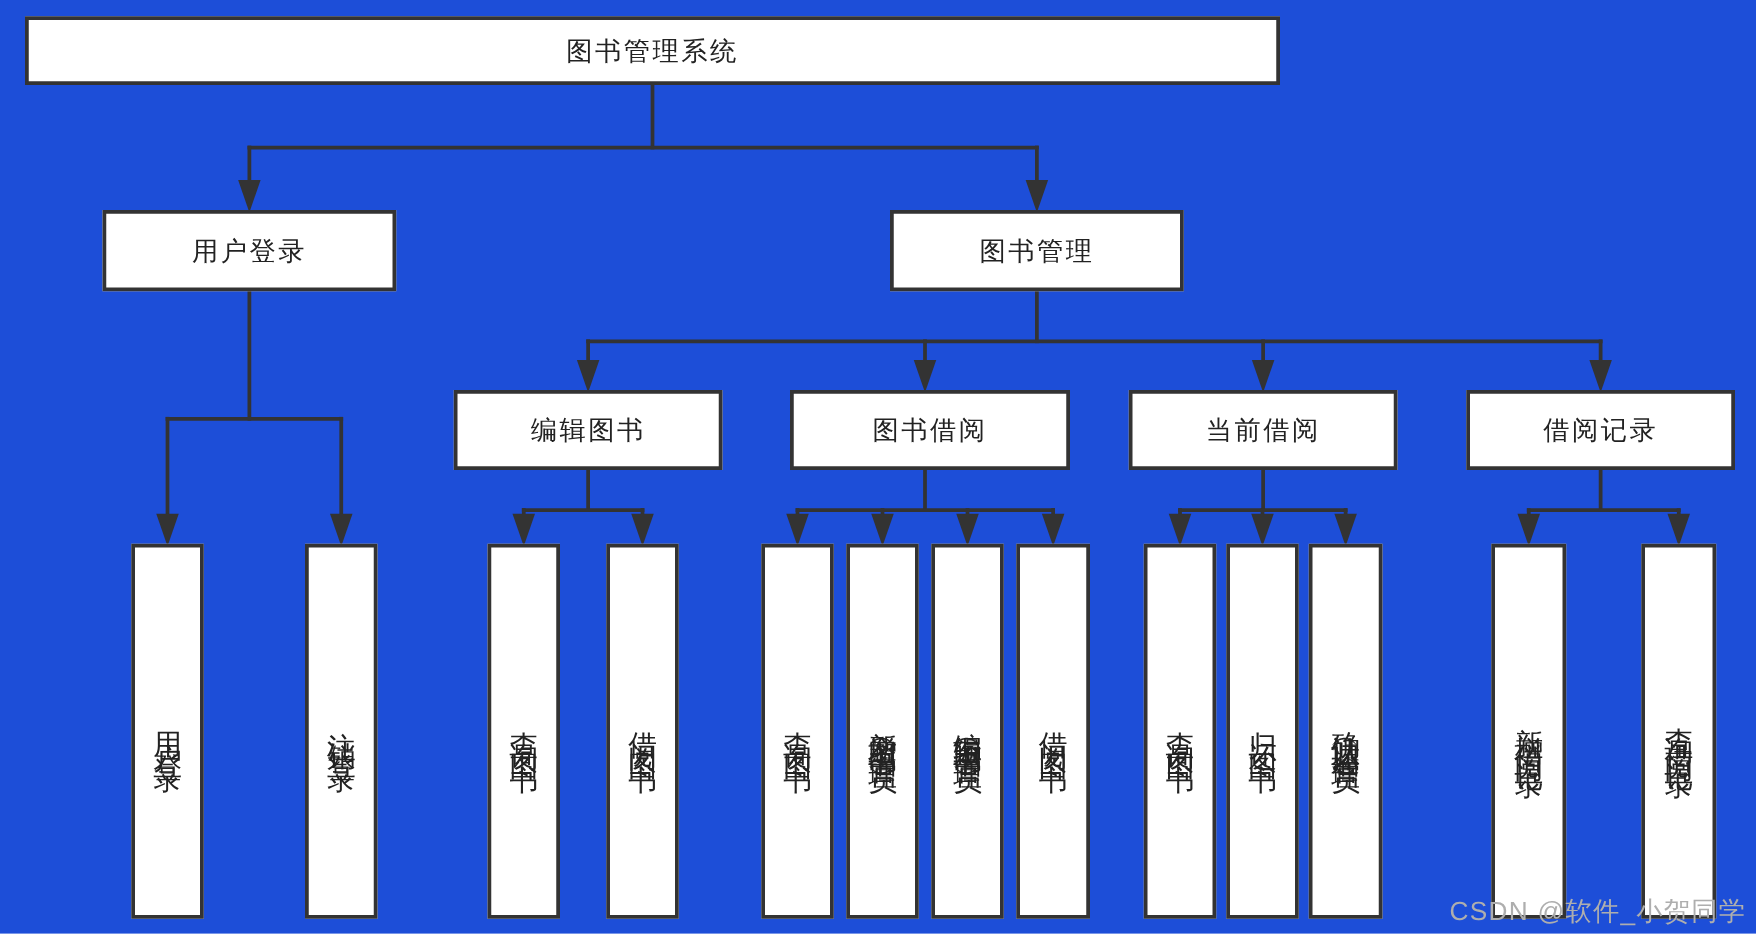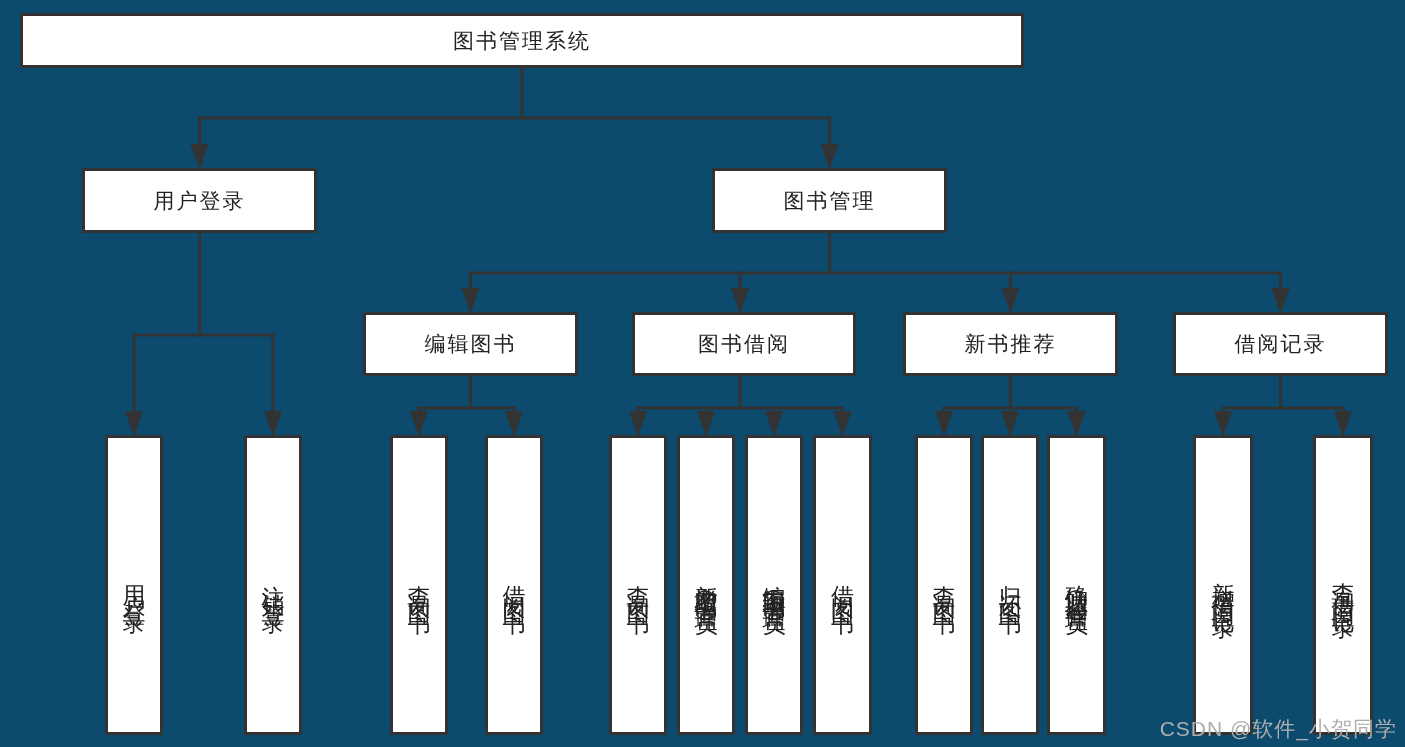--- a/index.html
+++ b/index.html
@@ -5,21 +5,21 @@
   html, body {
     margin: 0;
     padding: 0;
     background: #ffffff;
     font-family: "Liberation Sans", sans-serif;
   }
   .canvas {
     position: relative;
     width: 1405px;
     height: 747px;
-    background: #0c4a6e;
+    background: #1d4ed8;
     overflow: hidden;
   }
   svg.connectors {
     position: absolute;
     left: 0;
     top: 0;
     z-index: 1;
   }
   .node {
     position: absolute;
@@ -122,21 +122,21 @@
       <div class="node h" style="left: 712px; top: 168px; width: 235px; height: 65px; border-color: rgb(51, 51, 51); background: rgb(255, 255, 255); color: rgb(34, 34, 34);">
         <span class="label">图书管理</span>
       </div>
       <div class="node h" style="left: 363px; top: 312px; width: 215px; height: 64px; border-color: rgb(51, 51, 51); background: rgb(255, 255, 255); color: rgb(34, 34, 34);">
         <span class="label">编辑图书</span>
       </div>
       <div class="node h" style="left: 632px; top: 312px; width: 224px; height: 64px; border-color: rgb(51, 51, 51); background: rgb(255, 255, 255); color: rgb(34, 34, 34);">
         <span class="label">图书借阅</span>
       </div>
       <div class="node h" style="left: 903px; top: 312px; width: 215px; height: 64px; border-color: rgb(51, 51, 51); background: rgb(255, 255, 255); color: rgb(34, 34, 34);">
-        <span class="label">新书推荐</span>
+        <span class="label">当前借阅</span>
       </div>
       <div class="node h" style="left: 1173px; top: 312px; width: 215px; height: 64px; border-color: rgb(51, 51, 51); background: rgb(255, 255, 255); color: rgb(34, 34, 34); text-align: right;">
         <span class="label">借阅记录</span>
       </div>
       <div class="node v" style="left: 105px; top: 435px; width: 58px; height: 300px; border-color: rgb(51, 51, 51); background: rgb(255, 255, 255); color: rgb(34, 34, 34);">
         <span class="label" style="letter-spacing: 9px;">用户登录</span>
       </div>
       <div class="node v" style="left: 244px; top: 435px; width: 58px; height: 300px; border-color: rgb(51, 51, 51); background: rgb(255, 255, 255); color: rgb(34, 34, 34);">
         <span class="label" style="letter-spacing: 9px;">注销登录</span>
       </div>

